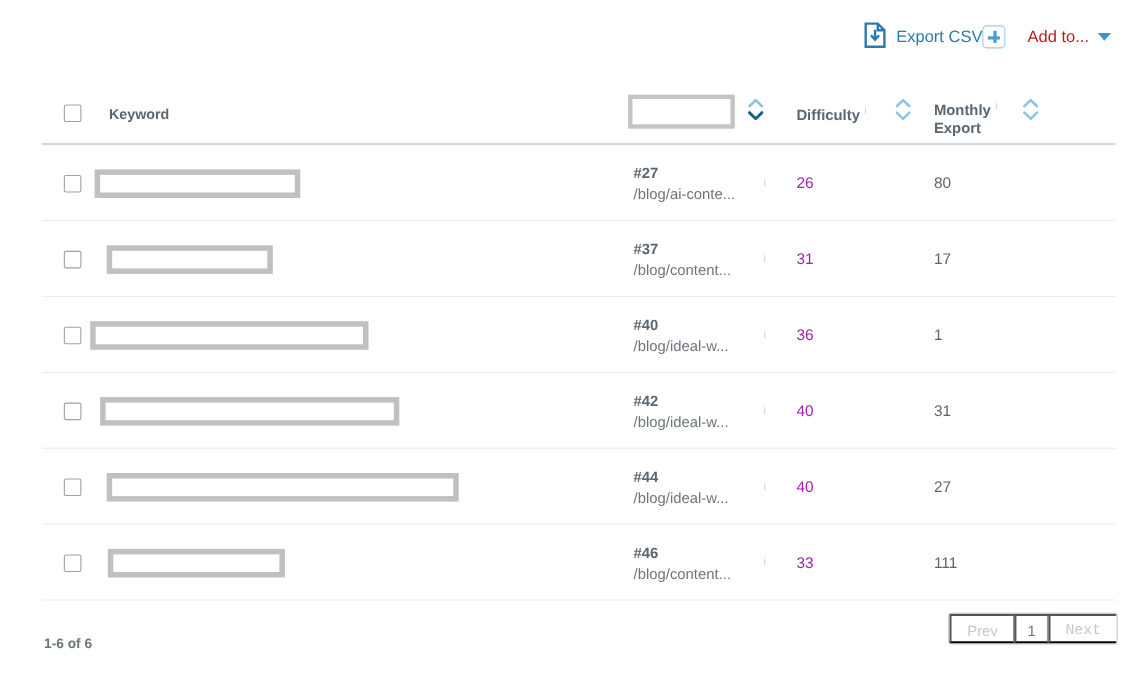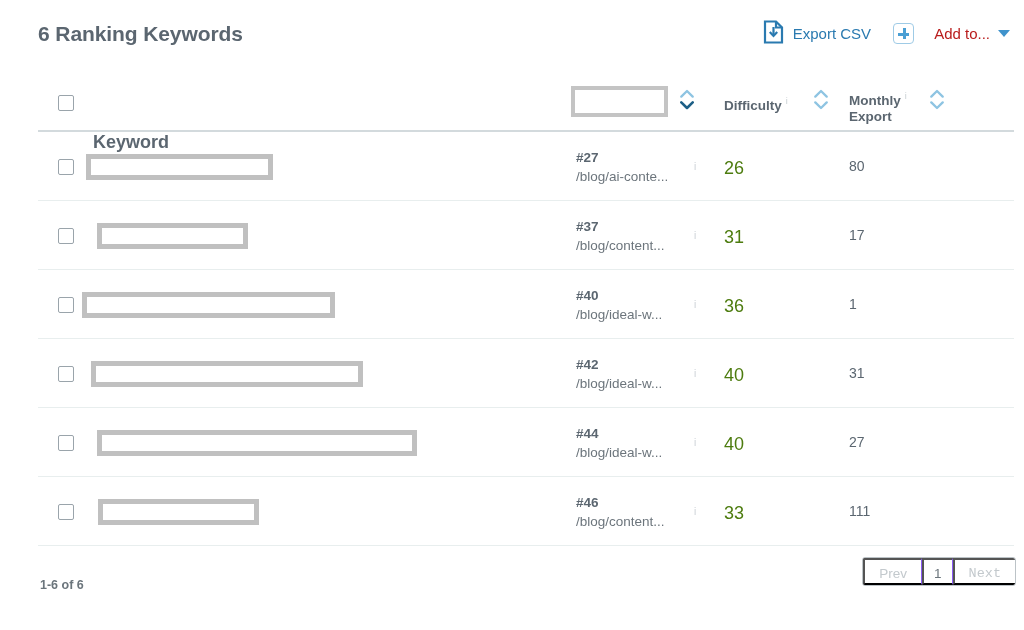--- a/index.html
+++ b/index.html
@@ -38,21 +38,20 @@
     letter-spacing: -0.1px;
     white-space: nowrap;
   }
 
   .top-actions {
     position: absolute;
     right: 14px;
     top: 20px;
     display: flex;
     align-items: center;
-    gap: 22px;
   }
 
   .export-btn {
     display: flex;
     align-items: center;
     gap: 8px;
     cursor: pointer;
     background: none;
     border: none;
     padding: 0;
@@ -113,26 +112,25 @@
   }
 
   .thead {
     position: relative;
     height: 56px;
     border-bottom: 2px solid #d3dadd;
   }
 
   .th-keyword-label {
     position: absolute;
-    left: 55px;
+    left: 61px;
     top: 20px;
-    font-size: 18px;
-    font-weight: bold;
-    color: #5b6670;
-    margin-top: 36px;
+    font-size: 13px;
+    font-weight: bold;
+    color: #5b6670;
   }
 
   .th-redacted {
     position: absolute;
     left: 533px;
     top: 10px;
     width: 97px;
     height: 31px;
     border: 4px solid #c4c4c4;
     background: #ffffff;
@@ -250,22 +248,22 @@
     left: 656px;
     top: 29px;
     font-size: 10px;
     color: #ccd2d6;
   }
 
   .diff-cell {
     position: absolute;
     left: 686px;
     top: 26px;
-    font-size: 18px;
-    color: #4d7c0f;
+    font-size: 14px;
+    color: #a21caf;
   }
   .vol-cell {
     position: absolute;
     left: 811px;
     top: 26px;
     font-size: 14px;
     color: #5b6670;
   }
 
   
@@ -304,21 +302,20 @@
   }
   .pg.cur { color: #6b757c; padding: 0 10px; }
   .pg.last { border-right: none; font-family: Liberation Mono, monospace; }
 </style>
 </head>
 <body>
 
 <div id="app">
 
   <div class="topbar">
-    <div class="page-title">6 Ranking Keywords</div>
 
     <div class="top-actions">
 
       <button class="export-btn">
         <span>
           <svg width="22" height="24" viewBox="0 0 22 24">
             <path d="M2 1.5 H13 L19 7.5 V22.5 H2 Z" fill="none" stroke="#2a7ab0" stroke-width="2.2"></path>
             <path d="M13 1.5 V7.5 H19" fill="none" stroke="#2a7ab0" stroke-width="2.2"></path>
             <path d="M10.5 7 V15.5" stroke="#2a7ab0" stroke-width="2.2" fill="none"></path>
             <path d="M6.8 12 L10.5 16 L14.2 12" fill="none" stroke="#2a7ab0" stroke-width="2.2" stroke-linejoin="miter"></path>

